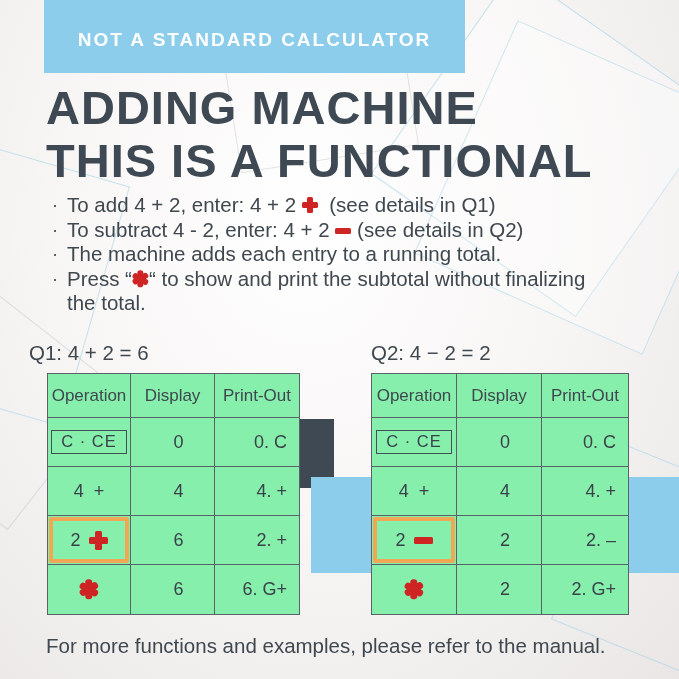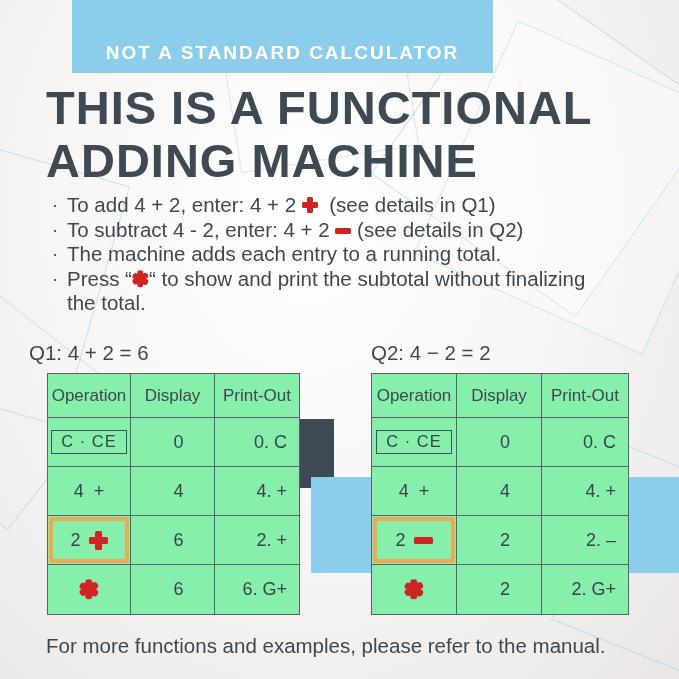--- a/index.html
+++ b/index.html
@@ -22,21 +22,21 @@
   .d2 { left:455px; top:60px;  width:250px; height:255px; transform:rotate(24deg); }
   .d3 { left:-130px; top:150px; width:230px; height:250px; transform:rotate(16deg); border:1.5px solid rgba(148,204,230,.5); background:none; }
   .d4 { left:230px; top:30px;  width:180px; height:130px; transform:rotate(-9deg); }
   .d5 { left:-80px; top:320px; width:160px; height:180px; transform:rotate(38deg); }
   .d6 { left:580px; top:470px; width:180px; height:190px; transform:rotate(22deg); border:1.5px solid rgba(148,204,230,.5); background:none; }
 
   
   .banner {
     position:absolute; left:44px; top:0; width:421px; height:73px;
     background:#8DCDEC; display:flex; align-items:flex-end; justify-content:center;
-    padding-bottom:9px; z-index:4;margin-left:28px;
+    padding-bottom:22px; z-index:4;
   }
   .banner span {
     color:#ffffff; font-weight:bold; font-size:19px; letter-spacing:2px; white-space:nowrap;
   }
 
   
   .heading {
     position:absolute; left:46px; top:81px; z-index:4;
     font-weight:bold; font-size:47px; line-height:53px; letter-spacing:1px;
     color:#3E4954; white-space:nowrap;
@@ -123,22 +123,22 @@
   <div class="decor d3"></div>
   <div class="decor gray d4"></div>
   <div class="decor gray d5"></div>
   <div class="decor d6"></div>
 
   <div class="banner">
     <span>NOT A STANDARD CALCULATOR</span>
   </div>
 
   <div class="heading">
+    <div>ADDING MACHINE</div>
     <div>THIS IS A FUNCTIONAL</div>
-    <div>ADDING MACHINE</div>
   </div>
 
   <div class="example">
     <div class="bullets">
 
       <div class="bullet">
         <span class="bmark">·</span>
         <span class="btext"><span>To add 4 + 2, enter: 4 + 2</span>
           <span class="icon-plus"></span>&nbsp;
           <span>(see details in Q1)</span></span>

